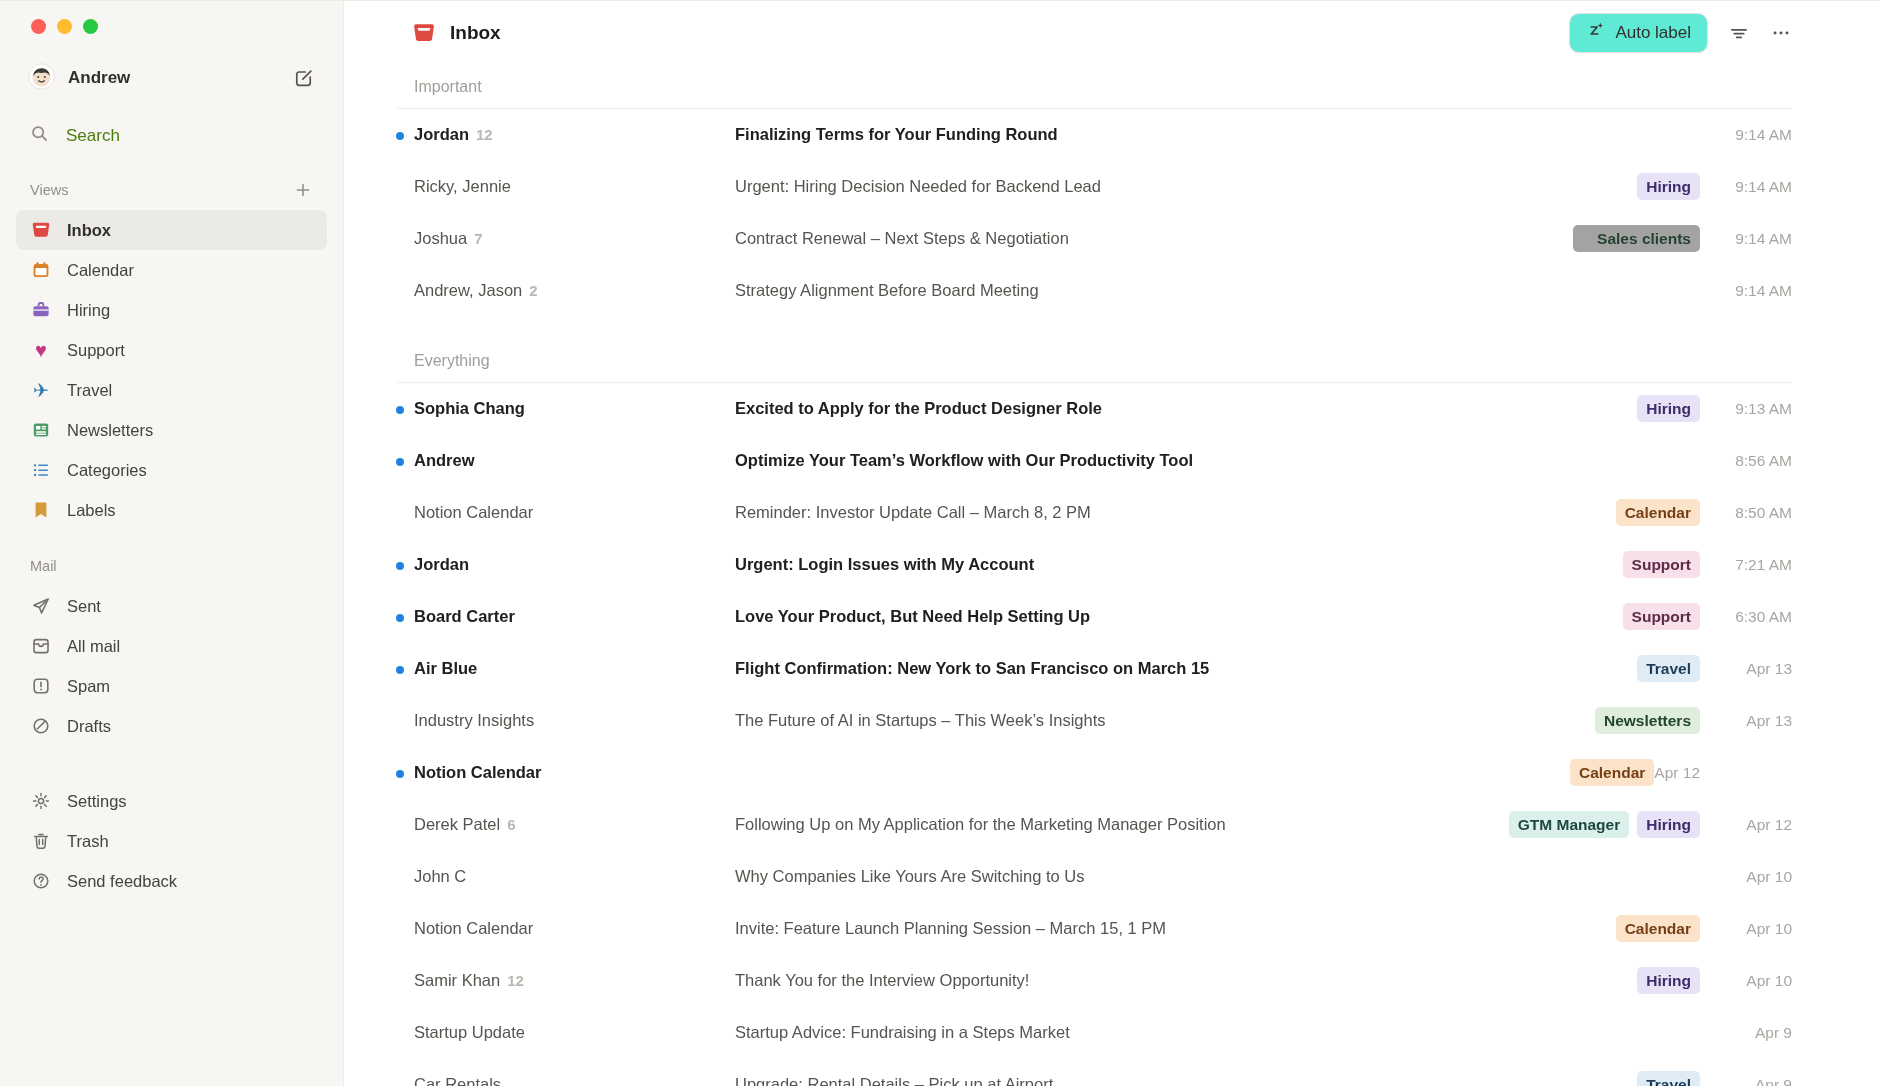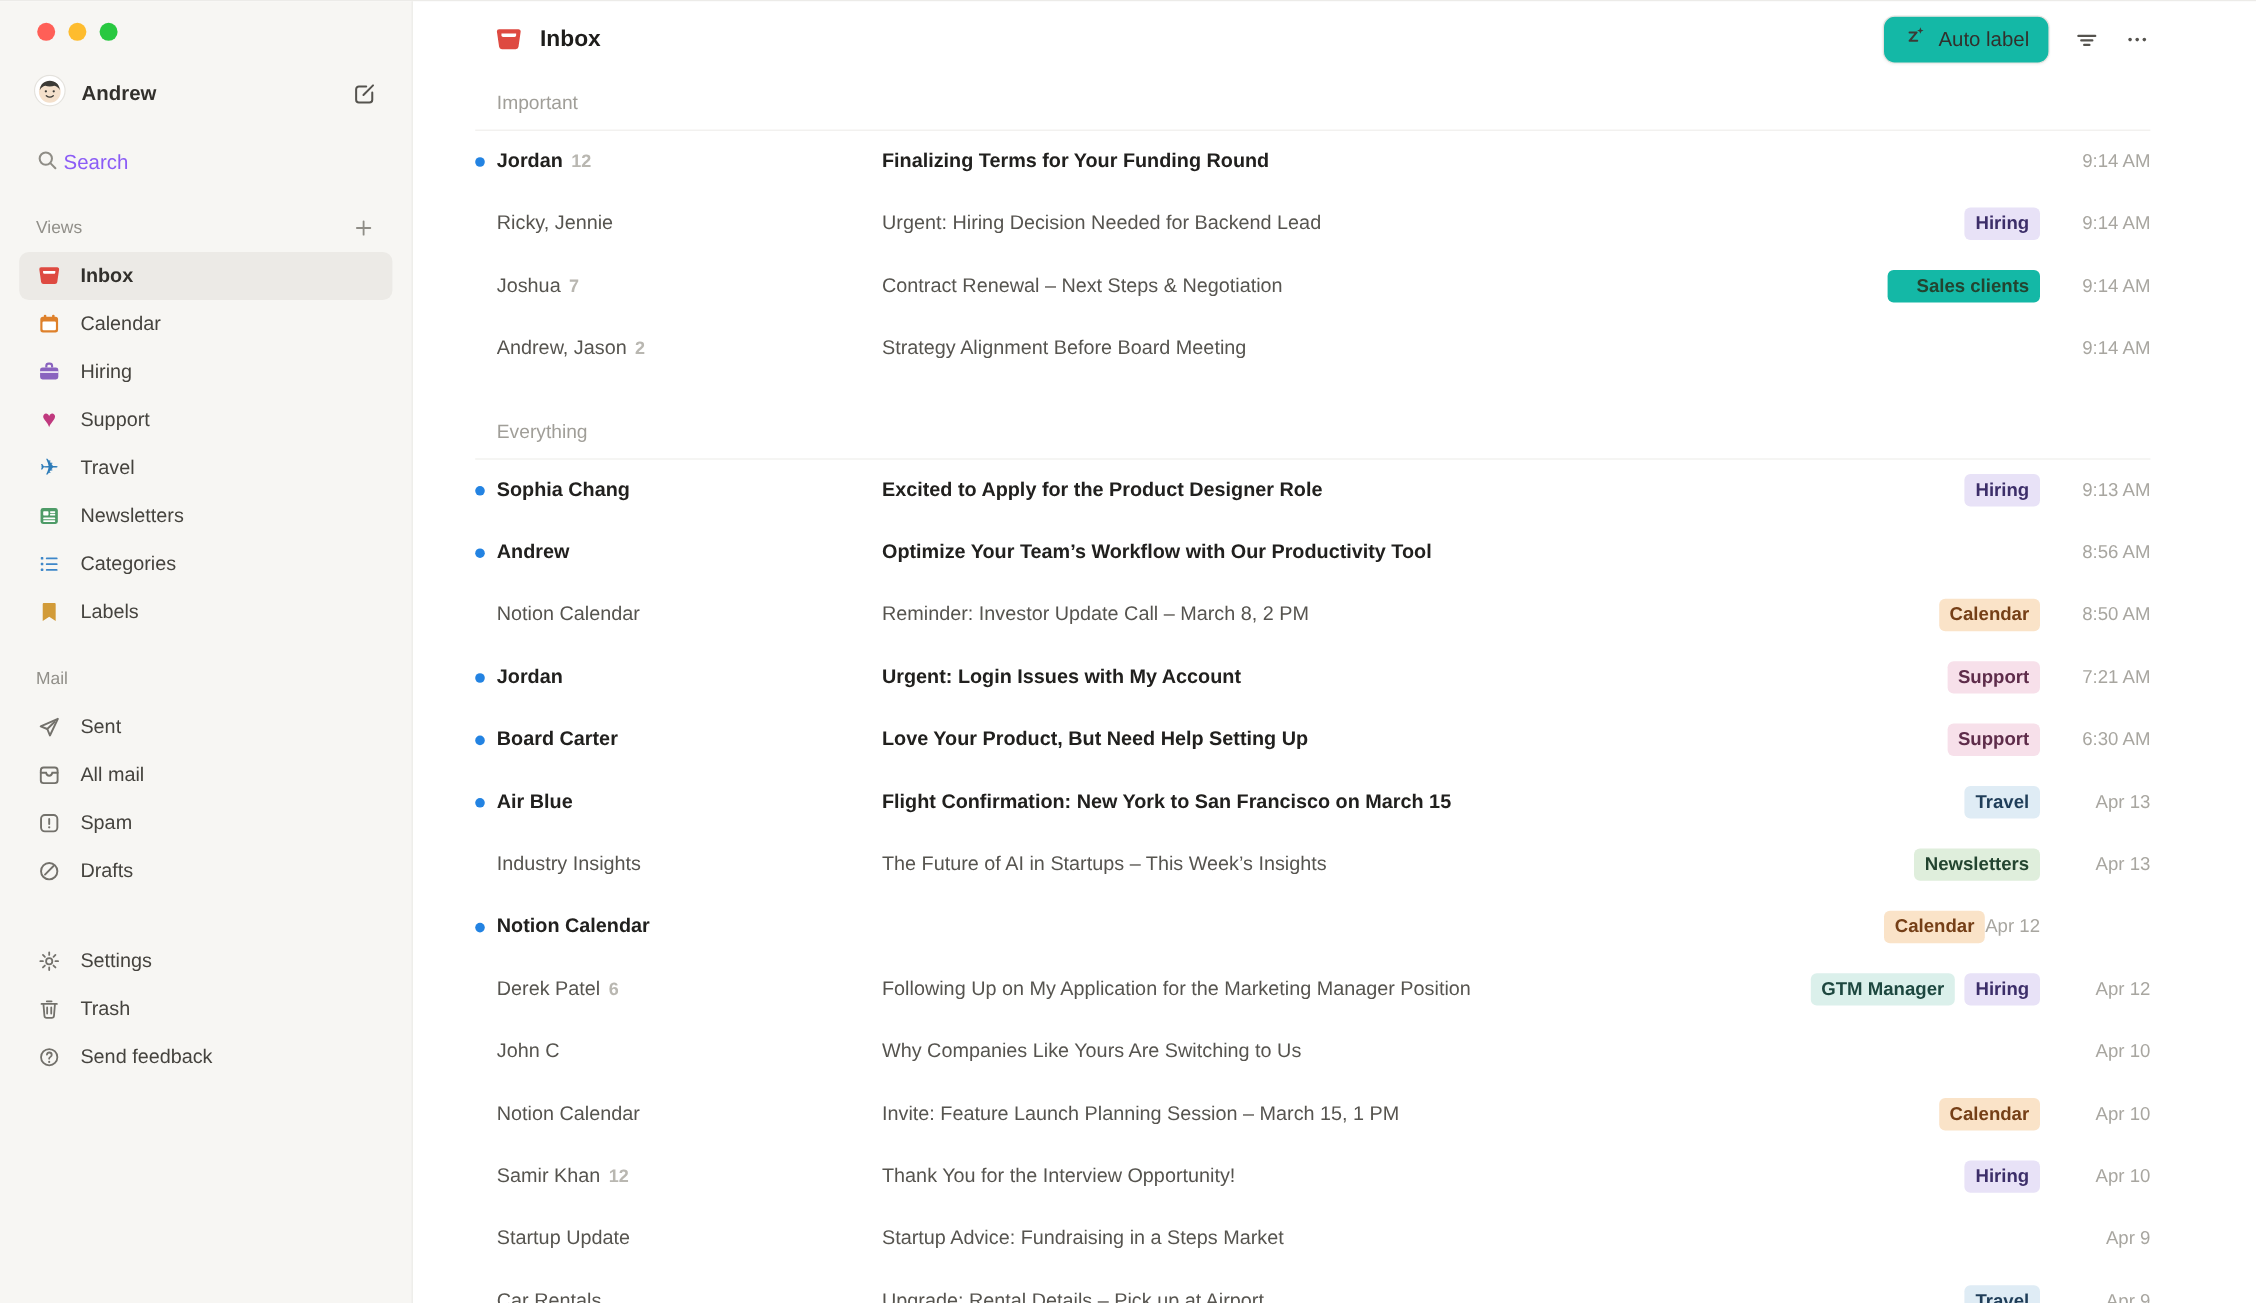--- a/index.html
+++ b/index.html
@@ -8,40 +8,40 @@
   .app{display:flex;width:1880px;height:1086px;border-top:1px solid #ECEBE8;box-sizing:border-box;}
 
   
   .sidebar{width:344px;min-width:344px;background:#F7F6F3;border-right:1px solid #ECEBE8;
            box-sizing:border-box;padding:18px 16px 0 16px;display:flex;flex-direction:column;}
   .traffic{display:flex;gap:11px;height:15px;margin-left:15px;}
   .tl{width:15px;height:15px;border-radius:50%;display:inline-block;}
   .user-row{display:flex;align-items:center;height:40px;margin-top:24px;padding:0 10px 0 12px;}
   .user-name{font-size:17px;font-weight:700;color:#32302C;margin-left:13px;}
   .icon-btn{margin-left:auto;display:flex;align-items:center;justify-content:center;width:28px;height:28px;cursor:pointer;}
-  .search-row{display:flex;align-items:center;height:40px;margin-top:18px;padding-left:14px;gap:4px;
-              color:#8b5cf6;font-size:17px;border-radius:8px;cursor:text;}
+  .search-row{display:flex;align-items:center;height:40px;margin-top:18px;padding-left:14px;gap:17px;
+              color:#4d7c0f;font-size:17px;border-radius:8px;cursor:text;}
   .group-head{display:flex;align-items:center;height:40px;margin-top:14px;padding:0 10px 0 14px;
               color:#918F89;font-size:14.5px;}
   .group-head.tight{margin-top:16px;}
   .group-head .spacer{margin-left:auto;}
   .item{height:40px;display:flex;align-items:center;border-radius:8px;padding:0 10px 0 14px;
         font-size:16.5px;color:#45433E;cursor:pointer;}
   .item .ic{width:22px;display:flex;justify-content:center;align-items:center;margin-right:15px;}
   .item.selected{background:#ECEAE6;font-weight:700;color:#32302C;}
   .footer-group{margin-top:35px;}
 
   
   main{flex:1;display:flex;flex-direction:column;min-width:0;}
   .main-header{height:64px;display:flex;align-items:center;padding:0 88px 0 68px;}
   .main-header h1{font-size:19px;margin:0 0 0 14px;color:#1E1D1B;font-weight:700;}
   .title-icon{display:flex;align-items:center;}
   .controls{margin-left:auto;display:flex;align-items:center;gap:20px;}
   .autolabel{display:flex;align-items:center;gap:9px;height:40px;padding:0 16px;border:1px solid #E4E3DF;
-             border-radius:10px;background:#14b8a6;font-family:inherit;font-size:17px;color:#32302C;
+             border-radius:10px;background:#5eead4;font-family:inherit;font-size:17px;color:#32302C;
              box-shadow:0 1px 2px rgba(0,0,0,.04);cursor:pointer;}
   .ctrl-ic{display:flex;align-items:center;cursor:pointer;}
 
   .mail-list{height:1022px;overflow:hidden;padding:0 88px 0 52px;}
   .section-title{padding:13px 0 12px 18px;font-size:16px;color:#A09E98;border-bottom:1px solid #EFEEEB;}
   .section + .section .section-title{margin-top:22px;}
   .row{height:52px;display:grid;grid-template-columns:18px 321px 1fr auto 92px;align-items:center;cursor:pointer;}
   .dot{width:8px;height:8px;border-radius:50%;}
   .sender,.subject{font-size:16.5px;color:#56544F;white-space:nowrap;overflow:hidden;text-overflow:ellipsis;}
   .row.unread .sender,.row.unread .subject{font-weight:700;color:#21201E;}
@@ -297,21 +297,21 @@
             <span class="chips">
               <span class="chip" style="background: rgb(232, 226, 247); color: rgb(60, 46, 105);">Hiring</span>
             </span>
             <span class="time">9:14 AM</span>
           </div>
           <div class="row">
             <span></span>
             <span class="sender">Joshua<span class="count">7</span></span>
             <span class="subject">Contract Renewal – Next Steps &amp; Negotiation</span>
             <span class="chips">
-              <span class="chip" style="background: #14b8a6; color: rgb(35, 68, 48); padding-left: 24px;">Sales clients</span>
+              <span class="chip" style="background: #a3a3a3; color: rgb(35, 68, 48); padding-left: 24px;">Sales clients</span>
             </span>
             <span class="time">9:14 AM</span>
           </div>
           <div class="row">
             <span></span>
             <span class="sender">Andrew, Jason<span class="count">2</span></span>
             <span class="subject">Strategy Alignment Before Board Meeting</span>
             <span class="chips"></span>
             <span class="time">9:14 AM</span>
           </div>

